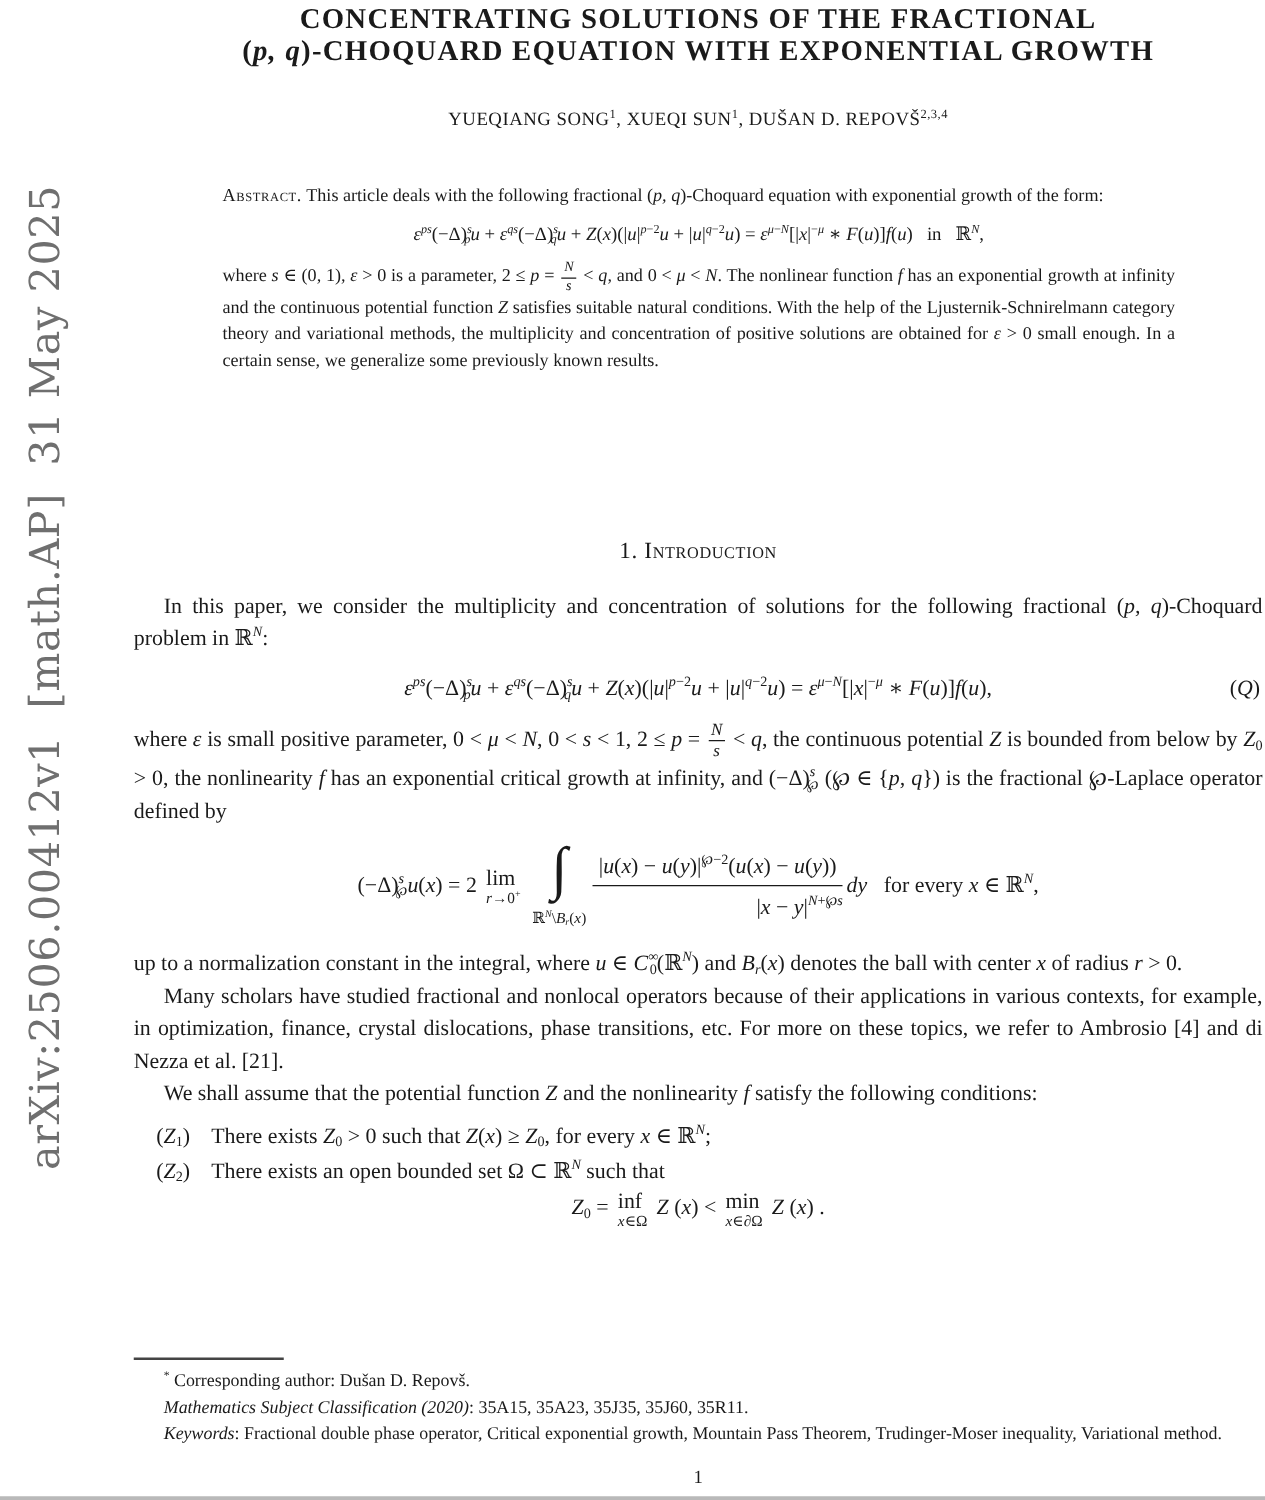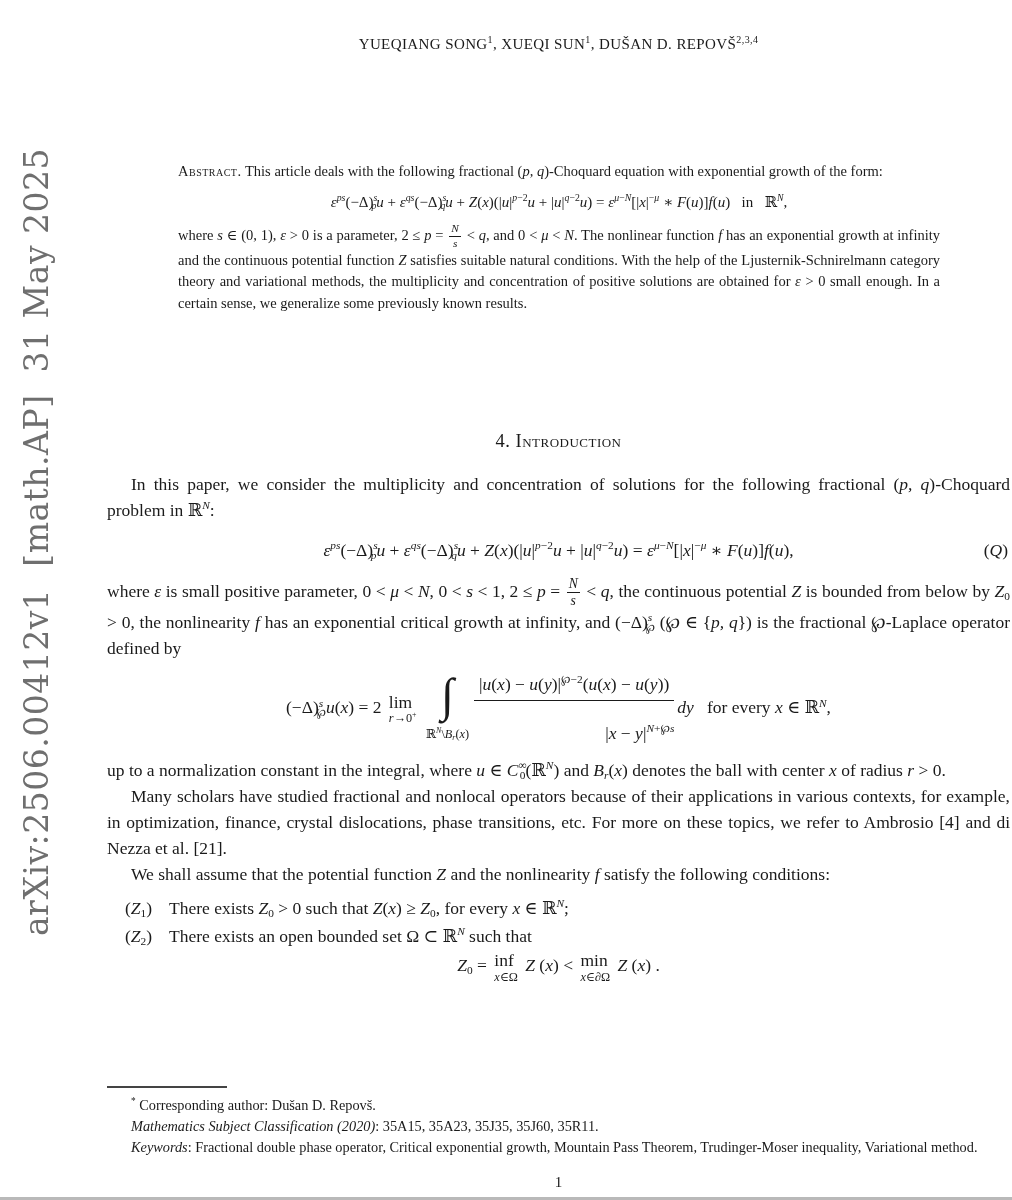--- a/index.html
+++ b/index.html
@@ -25,21 +25,21 @@
     letter-spacing:0.5px;
   }
   
   .content { position:absolute; left:107px; top:0; width:903px; }
   .header { position:absolute; top:2px; left:0; width:100%; text-align:center; }
   .title { font-size:23px; font-weight:bold; line-height:26px; letter-spacing:1px; margin:0; }
   .authors { margin-top:34px; font-size:15px; letter-spacing:0.4px; }
   .authors sup { font-size:10px; }
 
   .abstract {
-    position:absolute; top:161px; left:71px; width:762px;
+    position:absolute; top:147px; left:71px; width:762px;
     font-size:14.5px; line-height:21.5px; text-align:justify;
   }
   .abstract .sc { font-variant:small-caps; letter-spacing:0.5px; }
   .abs-eq { text-align:center; margin:9px 0 10px; font-size:15px; }
 
   .body-block { position:absolute; top:428px; left:0; width:903px;
     font-size:17.5px; line-height:26px; }
   .section-heading { font-variant:small-caps; font-weight:normal; font-size:18.5px;
     text-align:center; margin:0; letter-spacing:0.5px; }
   p.bodyp { margin:0; text-align:justify; }
@@ -59,21 +59,21 @@
   i { font-style:italic; }
   sup { font-size:0.65em; line-height:0; vertical-align:0.6em; }
   sub { font-size:0.65em; line-height:0; vertical-align:-0.25em; }
   sub.u { margin-left:-0.6em; }
   .frac { display:inline-block; vertical-align:-0.6em; text-align:center; line-height:1.05;
     font-size:0.78em; margin:0 2px; }
   .frac .t { display:block; padding:0 2px 1px; border-bottom:1px solid currentColor; }
   .frac .b { display:block; padding-top:1px; }
   .bfrac { display:inline-block; vertical-align:middle; text-align:right; line-height:1.4; margin:0 3px; }
   .bfrac .t { display:block; padding:0 5px 4px; border-bottom:1.2px solid currentColor; }
-  .bfrac .b { display:block; padding-top:20px; }
+  .bfrac .b { display:block; padding-top:4px; }
   .limop { display:inline-block; text-align:left; vertical-align:middle; line-height:1.1; margin:0 3px; }
   .limop .op { display:block; }
   .limop .lo { display:block; font-size:0.7em; }
   .intwrap { display:inline-block; text-align:center; vertical-align:middle; margin:0 2px; }
   .intwrap .int { display:block; font-size:2.7em; line-height:1.05; }
   .intwrap .ilo { display:block; font-size:0.7em; margin-top:1px; }
 
   
   .footnote { position:absolute; top:1086px; left:107px; width:903px;
     font-size:14.3px; line-height:21px; }
@@ -85,33 +85,37 @@
 </head>
 <body>
 
 <div class="page">
 
   <div class="watermark">arXiv:2506.00412v1  [math.AP]  31 May 2025</div>
 
   <div class="content">
 
     <div class="header">
+      <h1 class="title">
+        <span>CONCENTRATING SOLUTIONS OF THE FRACTIONAL</span><br>
+        <span>(<i>p, q</i>)-CHOQUARD EQUATION WITH EXPONENTIAL GROWTH</span>
+      </h1>
       <div class="authors">YUEQIANG SONG<sup>1</sup>, XUEQI SUN<sup>1</sup>, DUŠAN D. REPOVŠ<sup>2,3,4</sup></div>
     </div>
 
     <div class="abstract">
       <p class="bodyp" style="margin:0;">
         <span class="sc">Abstract.</span><span> This article deals with the following fractional (<i>p, q</i>)-Choquard equation with exponential growth of the form:</span>
       </p>
       <div class="abs-eq"><i>ε</i><sup><i>ps</i></sup>(−Δ)<sup><i>s</i></sup><sub class="u"><i>p</i></sub><i>u</i> + <i>ε</i><sup><i>qs</i></sup>(−Δ)<sup><i>s</i></sup><sub class="u"><i>q</i></sub><i>u</i> + <i>Z</i>(<i>x</i>)(|<i>u</i>|<sup><i>p</i>−2</sup><i>u</i> + |<i>u</i>|<sup><i>q</i>−2</sup><i>u</i>) = <i>ε</i><sup><i>μ</i>−<i>N</i></sup>[|<i>x</i>|<sup>−<i>μ</i></sup> ∗ <i>F</i>(<i>u</i>)]<i>f</i>(<i>u</i>)  in  ℝ<sup><i>N</i></sup>,</div>
       <p class="bodyp" style="margin:0;">where <i>s</i> ∈ (0, 1), <i>ε</i> &gt; 0 is a parameter, 2 ≤ <i>p</i> = <span class="frac"><span class="t"><i>N</i></span><span class="b"><i>s</i></span></span> &lt; <i>q</i>, and 0 &lt; <i>μ</i> &lt; <i>N</i>. The nonlinear function <i>f</i> has an exponential growth at infinity and the continuous potential function <i>Z</i> satisfies suitable natural conditions. With the help of the Ljusternik-Schnirelmann category theory and variational methods, the multiplicity and concentration of positive solutions are obtained for <i>ε</i> &gt; 0 small enough. In a certain sense, we generalize some previously known results.</p>
     </div>
 
     <div class="body-block">
-      <h2 class="section-heading">4. Introduction</h2>
+      <h2 class="section-heading">1. Introduction</h2>
 
       <p class="bodyp indent first">In this paper, we consider the multiplicity and concentration of solutions for the following fractional (<i>p, q</i>)-Choquard problem in ℝ<sup><i>N</i></sup>:</p>
 
       <div class="deq eqline">
         <span><i>ε</i><sup><i>ps</i></sup>(−Δ)<sup><i>s</i></sup><sub class="u"><i>p</i></sub><i>u</i> + <i>ε</i><sup><i>qs</i></sup>(−Δ)<sup><i>s</i></sup><sub class="u"><i>q</i></sub><i>u</i> + <i>Z</i>(<i>x</i>)(|<i>u</i>|<sup><i>p</i>−2</sup><i>u</i> + |<i>u</i>|<sup><i>q</i>−2</sup><i>u</i>) = <i>ε</i><sup><i>μ</i>−<i>N</i></sup>[|<i>x</i>|<sup>−<i>μ</i></sup> ∗ <i>F</i>(<i>u</i>)]<i>f</i>(<i>u</i>),</span>
         <span class="eq-label">(<i>Q</i>)</span>
       </div>
 
       <p class="bodyp">where <i>ε</i> is small positive parameter, 0 &lt; <i>μ</i> &lt; <i>N</i>, 0 &lt; <i>s</i> &lt; 1, 2 ≤ <i>p</i> = <span class="frac"><span class="t"><i>N</i></span><span class="b"><i>s</i></span></span> &lt; <i>q</i>, the continuous potential <i>Z</i> is bounded from below by <i>Z</i><sub>0</sub> &gt; 0, the nonlinearity <i>f</i> has an exponential critical growth at infinity, and (−Δ)<sup><i>s</i></sup><sub class="u">℘</sub> (℘ ∈ {<i>p, q</i>}) is the fractional ℘-Laplace operator defined by</p>
 

